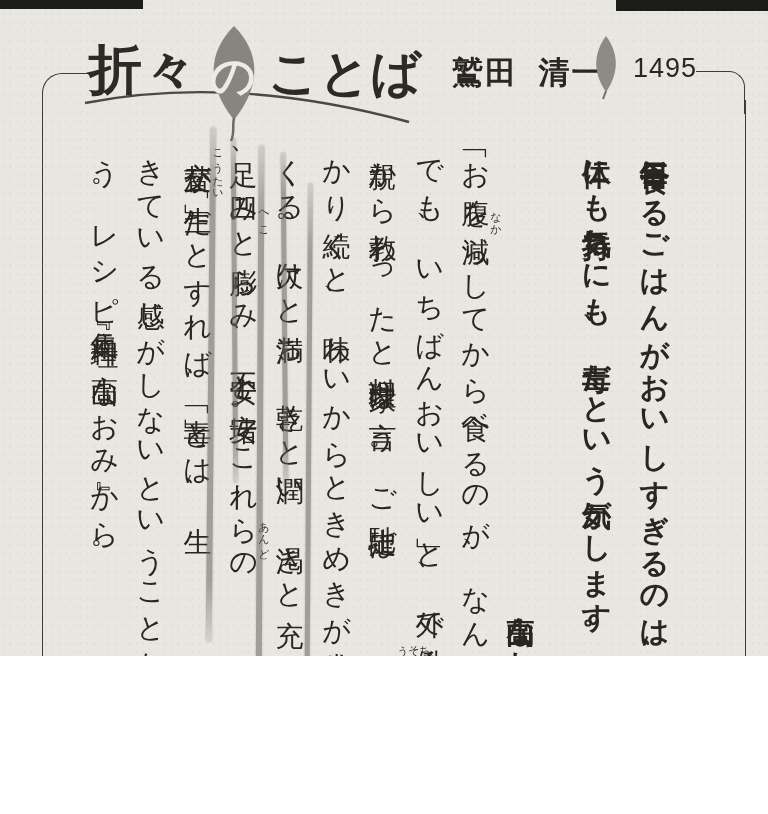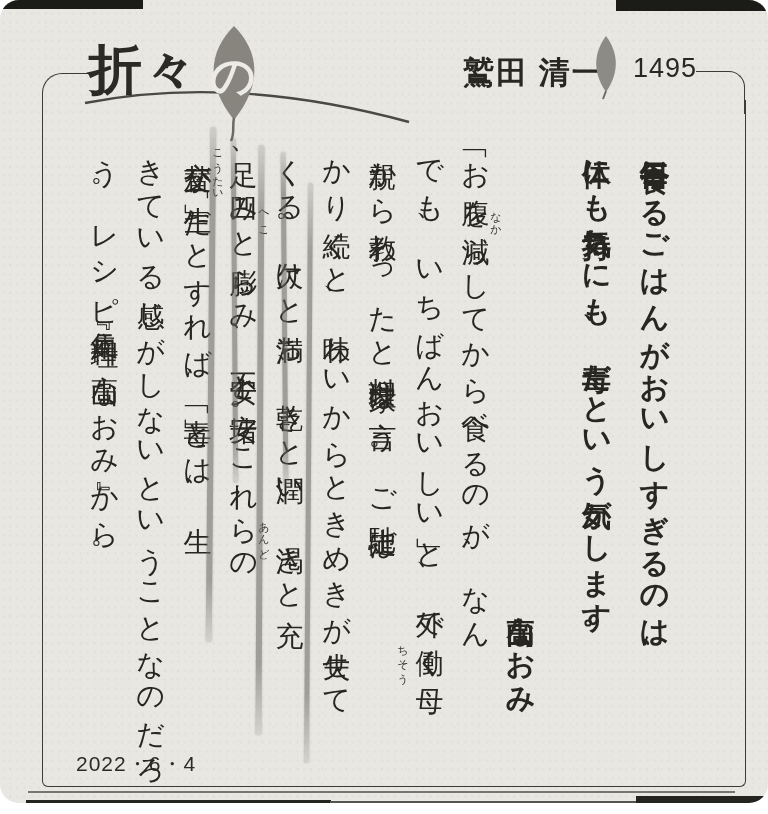--- a/index.html
+++ b/index.html
@@ -1,47 +1,46 @@
 <!DOCTYPE html>
 <html lang="ja"><head>
 <meta charset="utf-8">
 <style>
   html,body{margin:0;padding:0;}
   .paper{
-    position:relative; width:768px; height:803px; overflow:hidden;
+    position:relative; width:768px; height:656px; overflow:hidden;
     background-color:#e9e7e2;
     background-image:
       radial-gradient(rgba(60,58,52,.035) 1px, transparent 1.3px),
       radial-gradient(rgba(60,58,52,.028) 1px, transparent 1.5px);
     background-size:7px 9px, 12px 14px;
     background-position:0 0, 4px 6px;
     font-family:"Liberation Serif", serif;
     color:#262522;
-    border-radius:19px;
   }
   
   .bar{position:absolute;background:#1b1b18;}
   
   .frame{position:absolute;left:42px;top:100px;width:702px;height:686px;
     border-left:1.6px solid #3c3b38;border-right:1.6px solid #3c3b38;border-bottom:1.6px solid #3c3b38;
     border-radius:0 0 6px 6px;}
   .corner-tl{position:absolute;left:42px;top:73px;width:54px;height:40px;
     border-top:1.7px solid #3c3b38;border-left:1.7px solid #3c3b38;border-top-left-radius:20px;}
   .corner-tr{position:absolute;left:696px;top:71px;width:48px;height:42px;
     border-top:1.7px solid #3c3b38;border-right:1.7px solid #3c3b38;border-top-right-radius:16px;}
   .rule2{position:absolute;left:28px;top:791px;width:707px;height:1.6px;background:#76756f;}
 
   
   .title-seg{position:absolute;font-weight:bold;color:#2b2a26;font-family:"Liberation Serif",serif;}
   .title-p1{left:88px;top:34px;font-size:54px;letter-spacing:1px;}
   .title-p2{left:268px;top:40px;font-size:50px;letter-spacing:0px;}
   .leaf-big{position:absolute;left:198px;top:22px;}
   .leaf-char{position:absolute;left:210px;top:46px;font-size:45px;font-weight:bold;color:#edebe6;}
-  .hdr-author{position:absolute;left:463px;top:52px;font-size:31px;font-weight:bold;
-    font-family:Liberation Serif, serif;color:#282723;letter-spacing:2px;}
+  .hdr-author{position:absolute;left:452px;top:52px;font-size:31px;font-weight:bold;
+    font-family:Liberation Mono, monospace;color:#282723;letter-spacing:2px;}
   .leaf-small{position:absolute;left:588px;top:34px;}
   .hdr-number{position:absolute;left:633px;top:53px;font-size:27px;
     font-family:"Liberation Sans",sans-serif;color:#282723;letter-spacing:1px;}
   .arc{position:absolute;left:82px;top:84px;}
 
   
   .vcol{position:absolute;writing-mode:vertical-rl;text-orientation:upright;
     line-height:1;white-space:nowrap;color:#272621;}
   .quote1{left:640px;top:138px;font-size:29px;letter-spacing:2px;font-weight:bold;}
   .quote2{left:582px;top:138px;font-size:29px;letter-spacing:1px;font-weight:bold;}
@@ -88,20 +87,21 @@
 
   <svg class="arc" width="330" height="50" viewBox="0 0 330 50">
     <path d="M3,19 Q150,-10 327,38" stroke="#4a4a44" stroke-width="2.4" fill="none"></path>
   </svg>
   <div class="title-seg title-p1">折々</div>
   <svg class="leaf-big" width="72" height="122" viewBox="0 0 72 122">
     <path d="M36,4 C59,27 67,59 36,98 C5,59 13,27 36,4 Z" fill="#87857e"></path>
     <path d="M36,96 C34,104 37,111 33,119" stroke="#6c6b63" stroke-width="2.5" fill="none"></path>
   </svg>
   <div class="leaf-char">の</div>
+  <div class="title-seg title-p2">ことば</div>
   <div class="hdr-author">鷲田 清一</div>
   <svg class="leaf-small" width="36" height="66" viewBox="0 0 36 66">
     <path d="M18,2 C29,17 33,36 18,58 C3,36 7,17 18,2 Z" fill="#8c8b85"></path>
     <path d="M18,57 L15,65" stroke="#6c6b63" stroke-width="2" fill="none"></path>
   </svg>
   <div class="hdr-number">1495</div>
 
   <div class="vcol quote1">毎日食べるごはんがおいしすぎるのは、</div>
   <div class="vcol quote2">体にも気持ちにも、毒だという気がします。</div>
   <div class="vcol attrib">高山なおみ</div>

